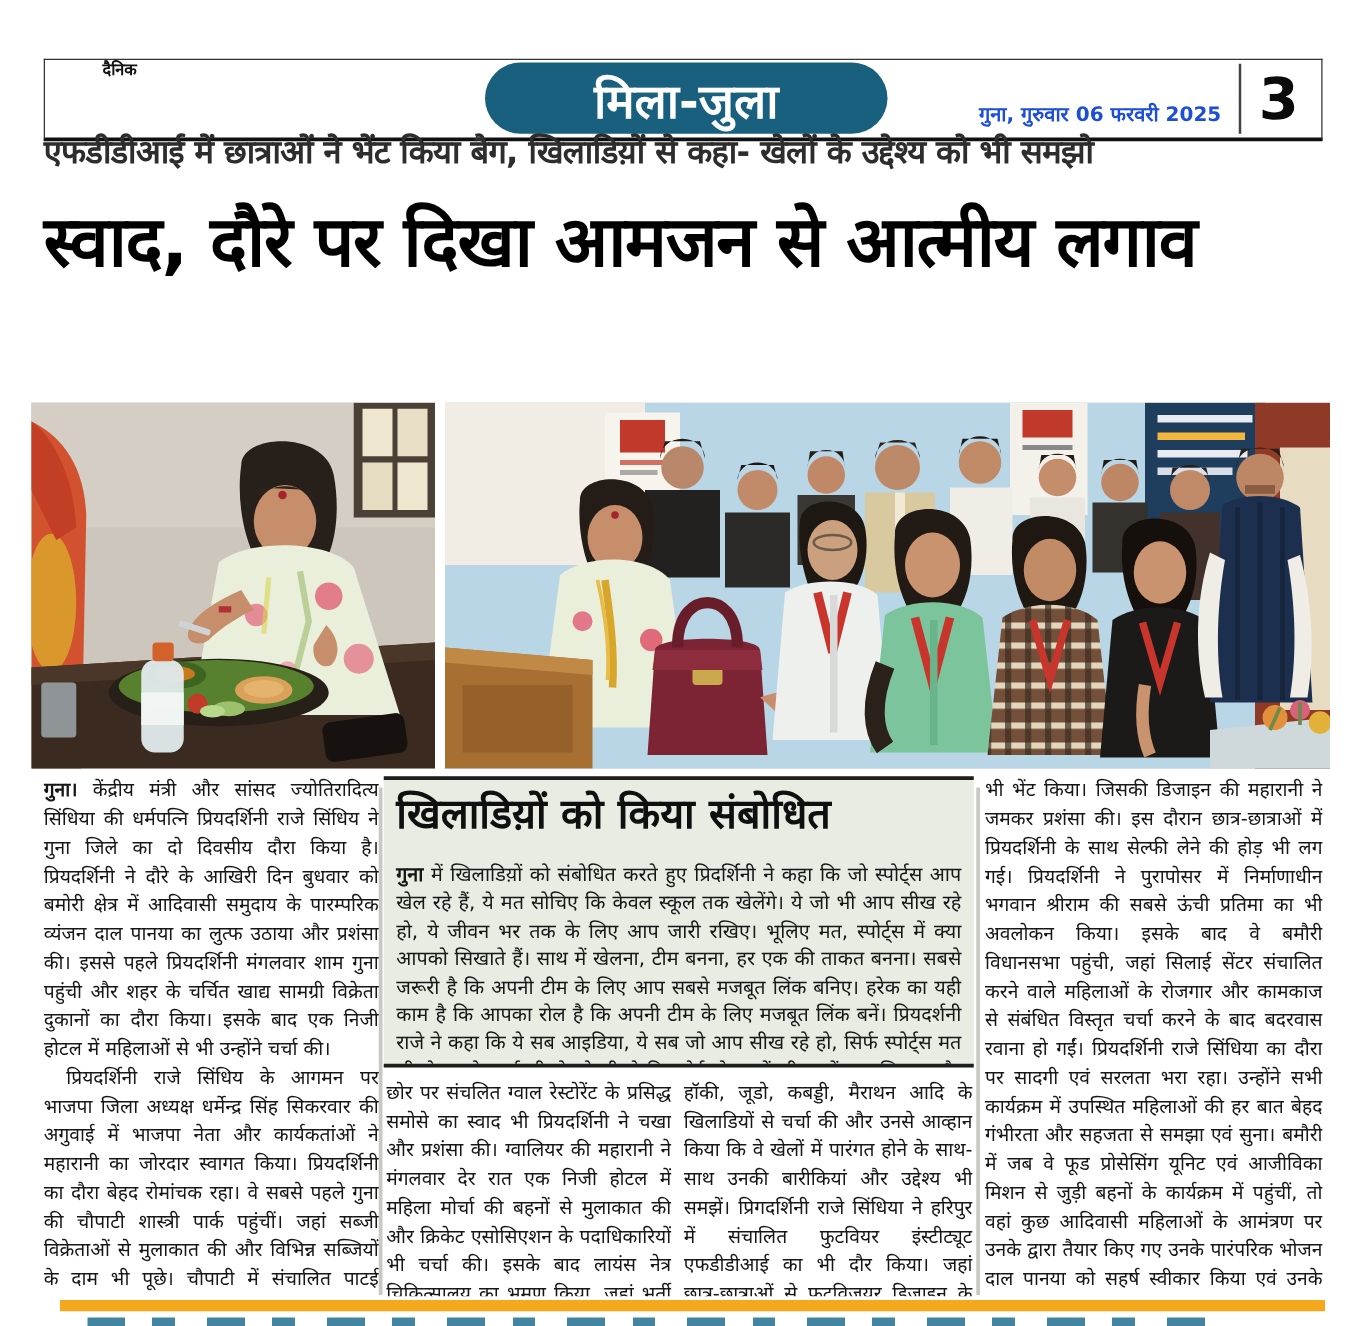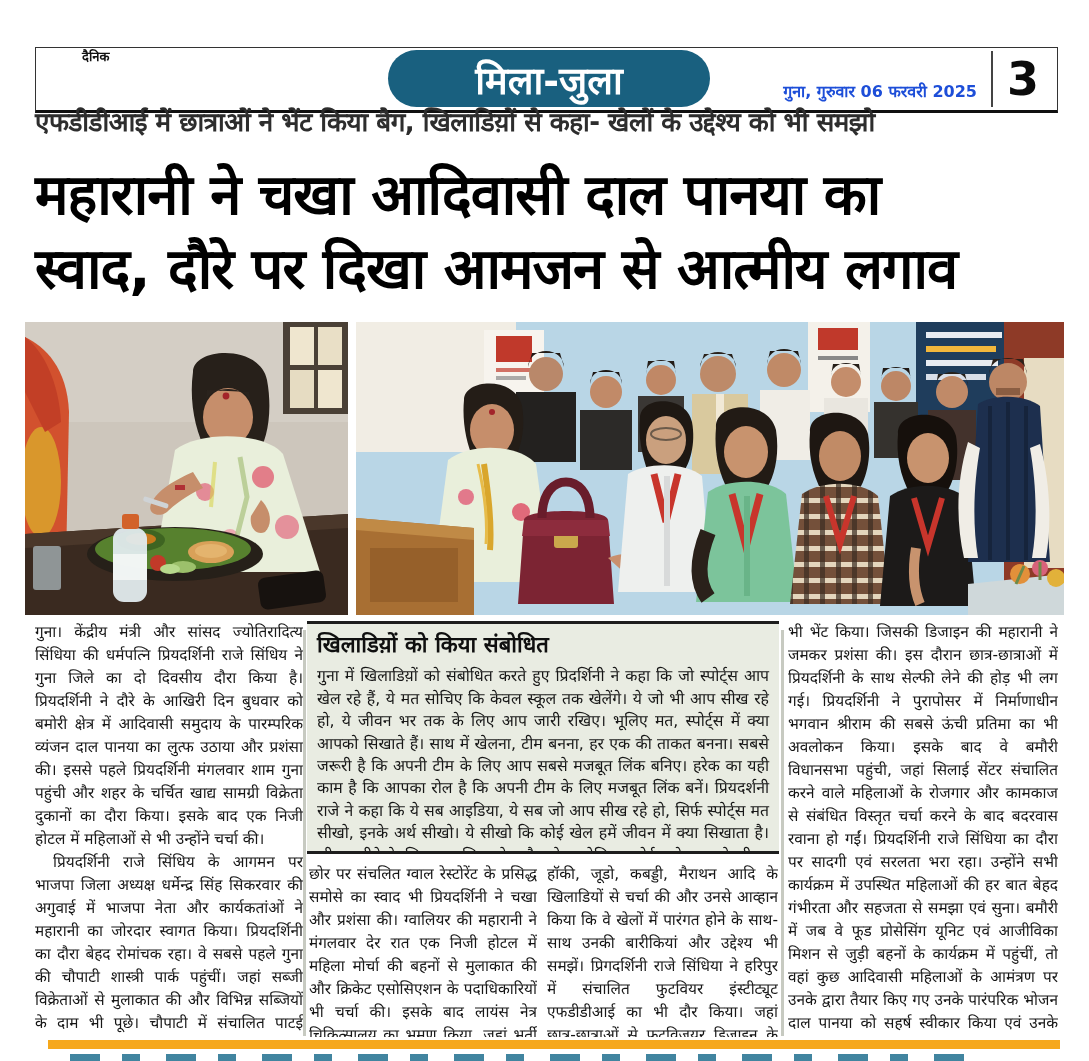--- a/index.html
+++ b/index.html
@@ -48,47 +48,46 @@
   .col4{position:absolute;left:788px;top:621px;width:270px;height:416px;overflow:hidden;}
   .vrule{position:absolute;top:630px;width:3px;height:406px;background:#c7cac1;}
   .vrule-a{left:303px;}
   .vrule-b{left:781px;}
   
   .midbox{
     position:absolute;left:307px;top:621px;width:472px;height:233px;box-sizing:border-box;
     background:#e9ece2;border-top:3px solid #1d1d1d;border-bottom:3px solid #1d1d1d;
     padding:6px 10px 0 10px;overflow:hidden;
   }
-  .midbox h2{margin:2px 0 8px 0;font-size:22px;font-weight:800;color:#0f0f0f;line-height:1.15;}
+  .midbox h2{margin:2px 0 19px 0;font-size:33px;font-weight:800;color:#0f0f0f;line-height:1.15;}
   .midbox .boxtext{font-size:15.8px;line-height:22.4px;text-align:justify;color:#161616;}
   
   .yellow-bar{position:absolute;left:48px;top:1040px;width:1012px;height:9px;background:#f6a81c;}
   .cutoff-row{
     position:absolute;left:70px;top:1054px;width:900px;height:7px;
     background:repeating-linear-gradient(90deg,#2c7795 0 30px,transparent 30px 52px,#2c7795 52px 70px,transparent 70px 96px);
     opacity:.9;
   }
-  b.dl{font-weight:400;margin-top:36px;}
+  b.dl{font-weight:700;margin-top:36px;}
 </style>
 </head>
 <body>
 
 <header class="masthead">
   <div class="logo">
     <span class="daily">दैनिक</span>
   </div>
   <div class="section-pill">मिला-जुला</div>
   <div class="date-line">गुना, गुरुवार 06 फरवरी 2025</div>
   <div class="page-divider"></div>
   <div class="page-number">3</div>
 </header>
 
 <div class="kicker">एफडीडीआई में छात्राओं ने भेंट किया बैग, खिलाडिय़ों से कहा- खेलों के उद्देश्य को भी समझो</div>
 <div class="headline">
-  <div>महारानी ने चखा आदिवासी दाल पानया का</div>
   <div>स्वाद, दौरे पर दिखा आमजन से आत्मीय लगाव</div>
 </div>
 
 <figure class="photo photo-left" style="margin:0;">
   <svg width="323" height="293" viewBox="0 0 323 293">
     <rect width="323" height="293" fill="#cdc6bc"></rect>
     <rect x="0" y="0" width="323" height="100" fill="#d4cec5"></rect>
 
     <rect x="258" y="0" width="65" height="92" fill="#4a4036"></rect>
     <rect x="265" y="5" width="24" height="38" fill="#efe6cf"></rect>

